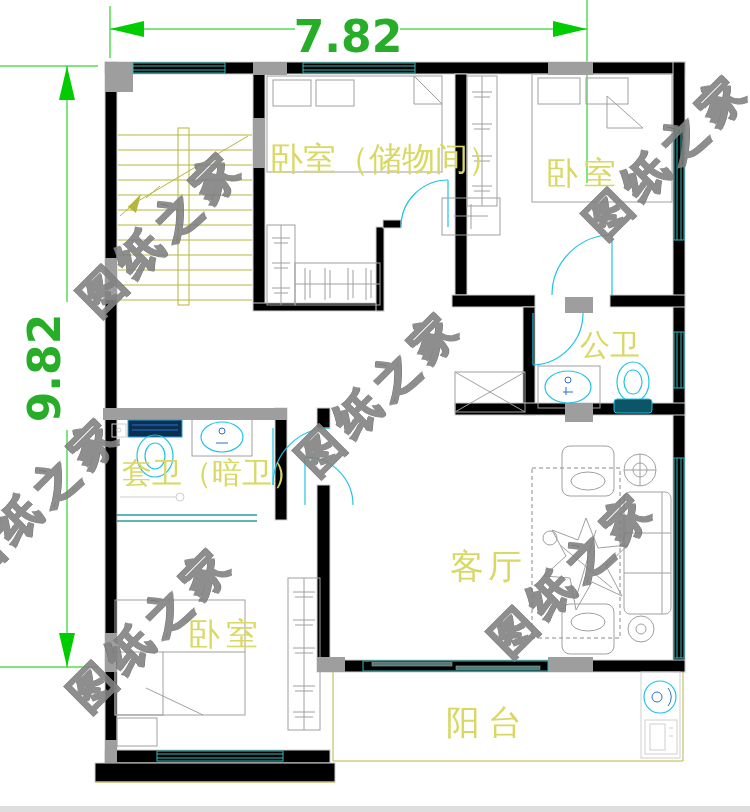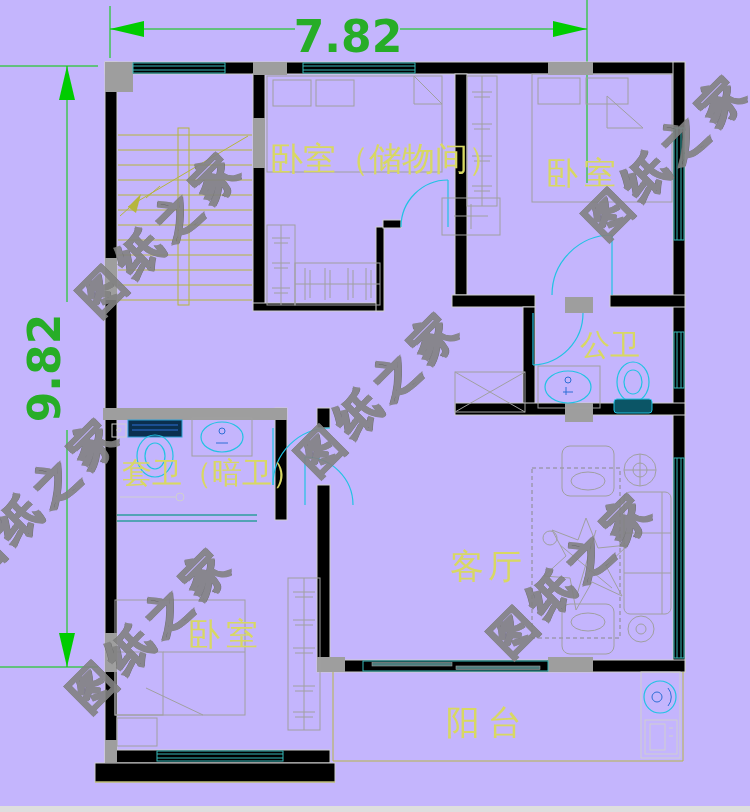--- a/index.html
+++ b/index.html
@@ -1,16 +1,16 @@
 <!DOCTYPE html>
 <html><head>
 <meta charset="utf-8">
 <style>
   html,body{margin:0;padding:0;background:#000;}
-  .canvas{position:relative;width:750px;height:812px;background:#c4b5fd;overflow:hidden;
+  .canvas{position:relative;width:750px;height:812px;background:#ffffff;overflow:hidden;
           font-family:"DejaVu Sans",sans-serif;}
   svg{position:absolute;left:0;top:0;}
   svg text{font-family:"DejaVu Sans",sans-serif;}
   .w   {stroke:#cfcfcf;fill:#000;stroke-width:1;}
   .wl  {stroke:#cfcfcf;fill:none;stroke-width:1;}
   .g   {fill:#9e9e9e;stroke:none;}
   .cy  {stroke:#35b9b9;fill:none;stroke-width:1;}
   .cyr {stroke:#35b9b9;fill:#000;stroke-width:1;}
   .cyf {stroke:#21c3e3;fill:none;stroke-width:1.2;}
   .blu {stroke:#2d6fd6;fill:none;stroke-width:1;}

